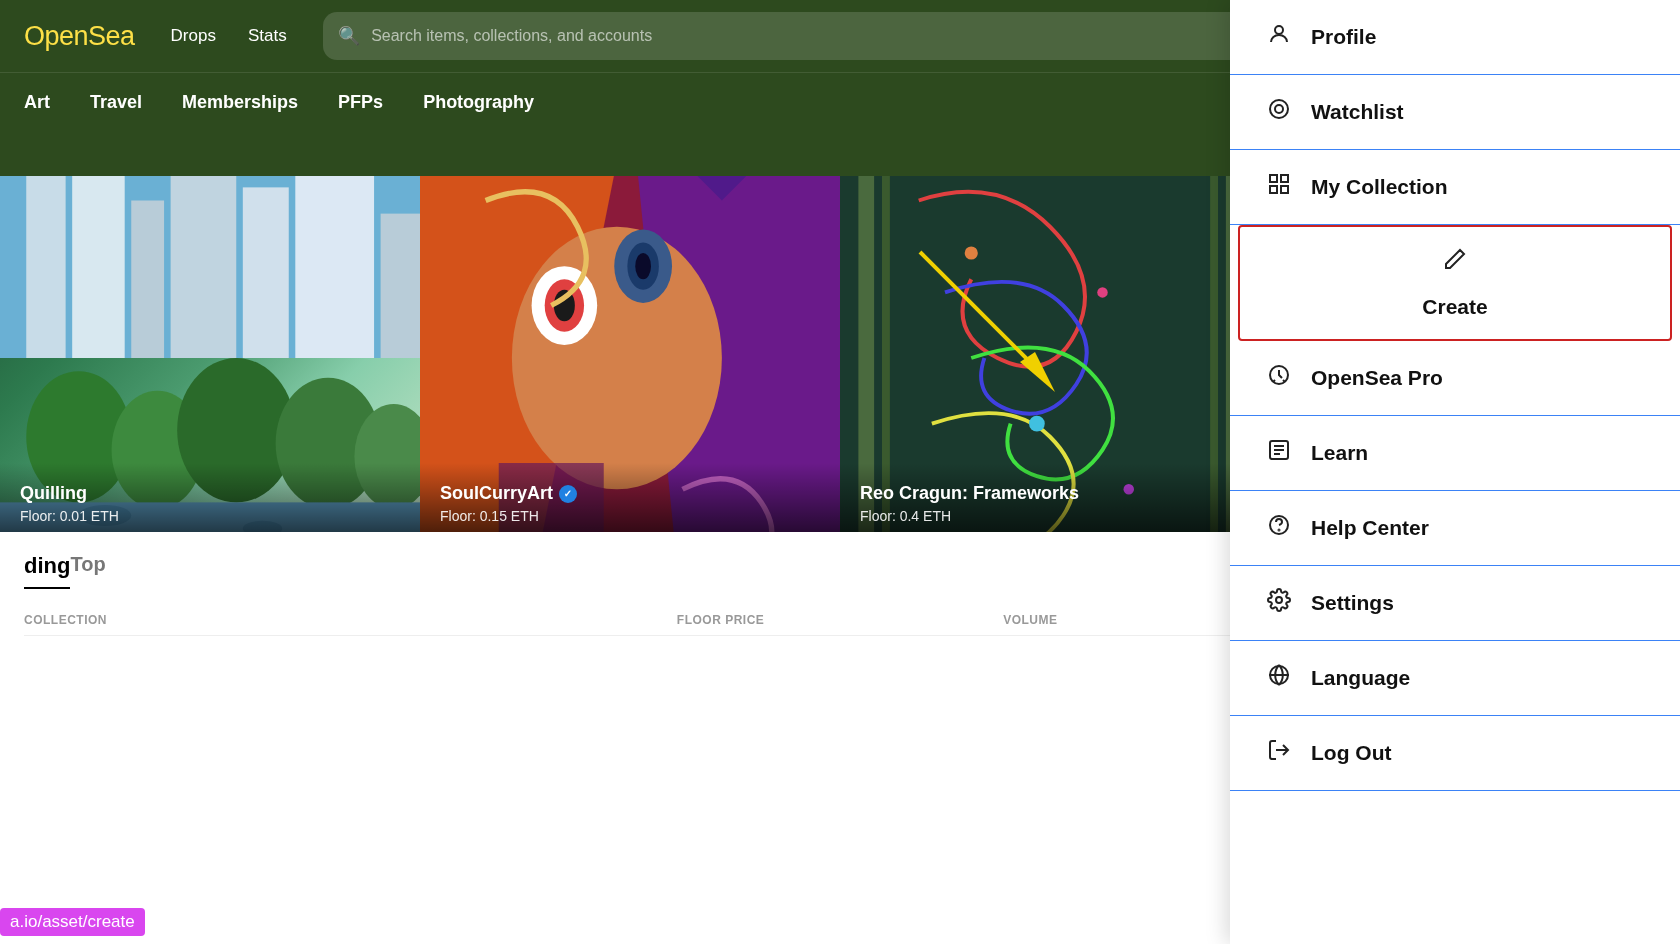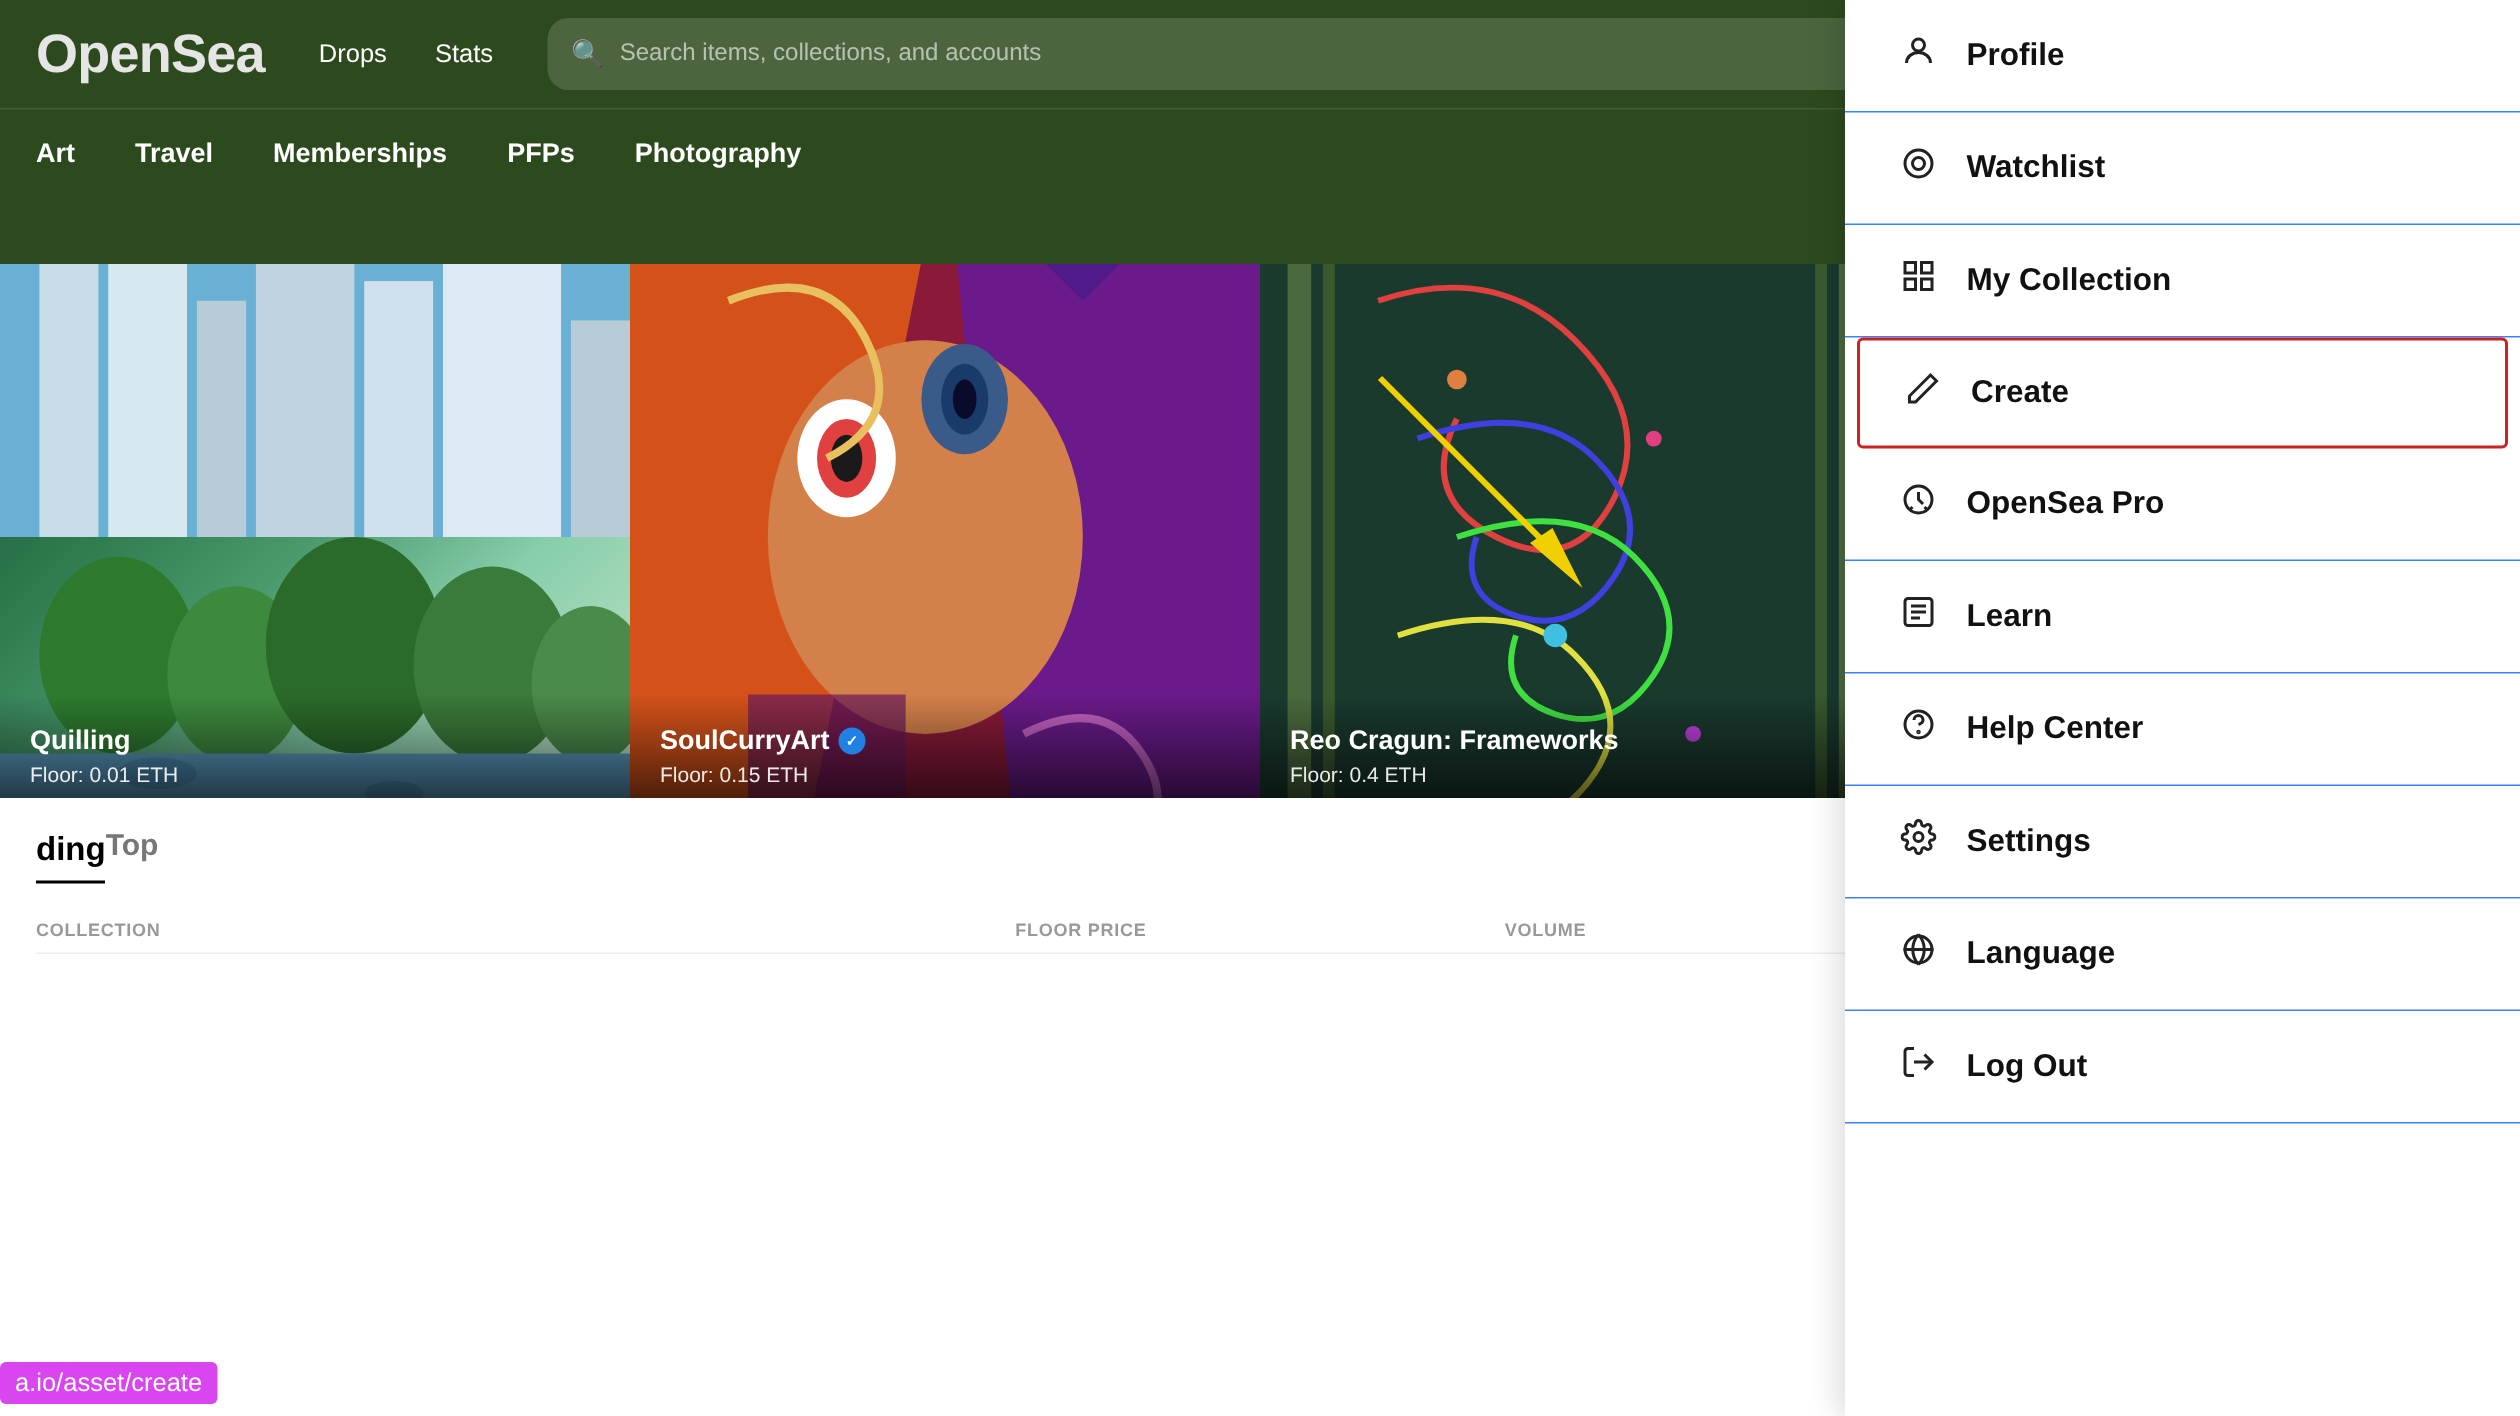--- a/index.html
+++ b/index.html
@@ -8,23 +8,23 @@
     
     .header {
       background: #2d4a1e;
       display: flex;
       align-items: center;
       padding: 0 24px;
       height: 72px;
       gap: 24px;
     }
     .logo {
-      color: #e5e5e5;
-      font-size: 36px;
-      font-weight: 700;
+      color: #fde047;
+      font-size: 27px;
+      font-weight: 400;
       letter-spacing: -0.5px;
       white-space: nowrap;
     }
     .nav-links {
       display: flex;
       gap: 8px;
     }
     .nav-link {
       color: white;
       font-size: 17px;
@@ -563,21 +563,21 @@
     <span class="dropdown-item-icon">
       <svg width="24" height="24" viewBox="0 0 24 24" fill="none" stroke="#222" stroke-width="2">
         <rect x="3" y="3" width="7" height="7"></rect>
         <rect x="14" y="3" width="7" height="7"></rect>
         <rect x="3" y="14" width="7" height="7"></rect>
         <rect x="14" y="14" width="7" height="7"></rect>
       </svg>
     </span>
     <span class="dropdown-item-label">My Collection</span>
   </div>
-  <div class="dropdown-item highlighted" style="border:2.5px solid #cc2222; margin:0 8px; border-radius:4px; padding:20px 28px;">
+  <div class="dropdown-item highlighted" style="border:2.5px solid #cc2222; margin:0 8px; border-radius:4px; padding:20px 28px;flex-direction:column;">
     <span class="dropdown-item-icon">
       <svg width="24" height="24" viewBox="0 0 24 24" fill="none" stroke="#222" stroke-width="2">
         <path d="M17 3l4 4L7 21H3v-4L17 3z"></path>
       </svg>
     </span>
     <span class="dropdown-item-label">Create</span>
   </div>
   <div class="dropdown-item">
     <span class="dropdown-item-icon">
       <svg width="24" height="24" viewBox="0 0 24 24" fill="none" stroke="#222" stroke-width="2">

